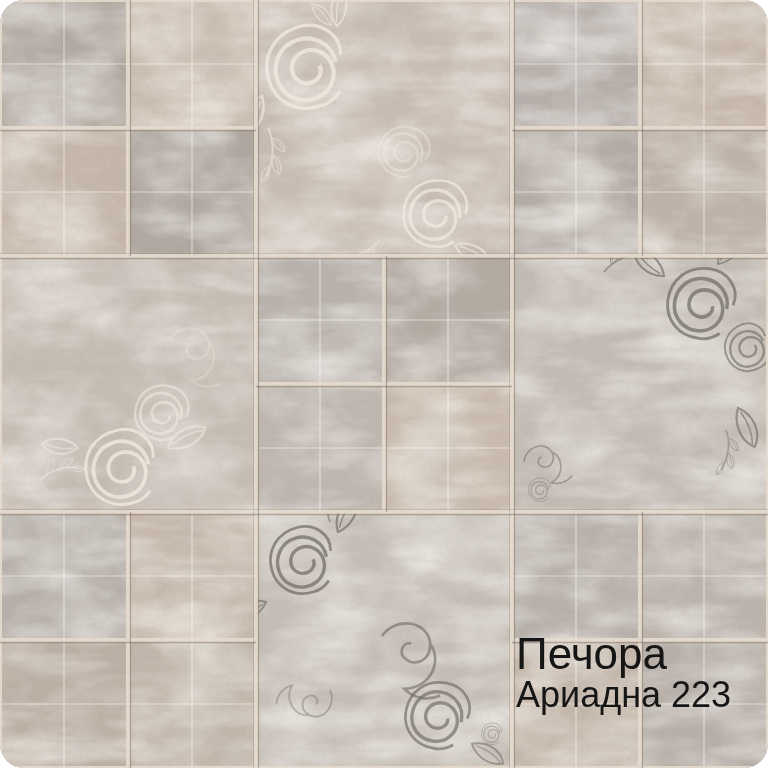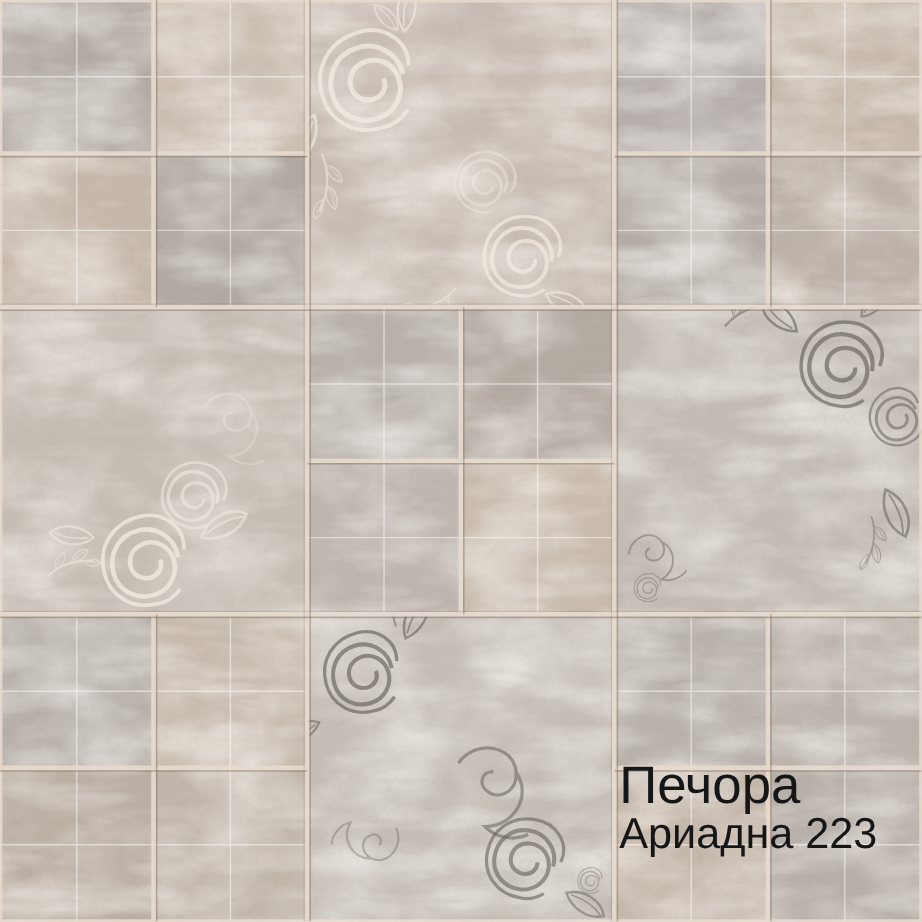--- a/index.html
+++ b/index.html
@@ -1,17 +1,17 @@
 <!DOCTYPE html>
 <html><head>
 <meta charset="utf-8">
 <style>
   html,body{margin:0;padding:0;background:#ffffff;}
   .canvas{position:relative;width:768px;height:768px;overflow:hidden;
-          font-family:"Liberation Sans", sans-serif;}
+          font-family:"Liberation Sans", sans-serif;border-radius:24px;}
   svg{display:block;}
   .t1{font-size:44px;}
   .t2{font-size:36px;}
   text{font-family:"Liberation Sans", sans-serif;}
 </style>
 </head>
 <body>
 
 <div class="canvas">
 <svg width="768" height="768" viewBox="0 0 768 768">

